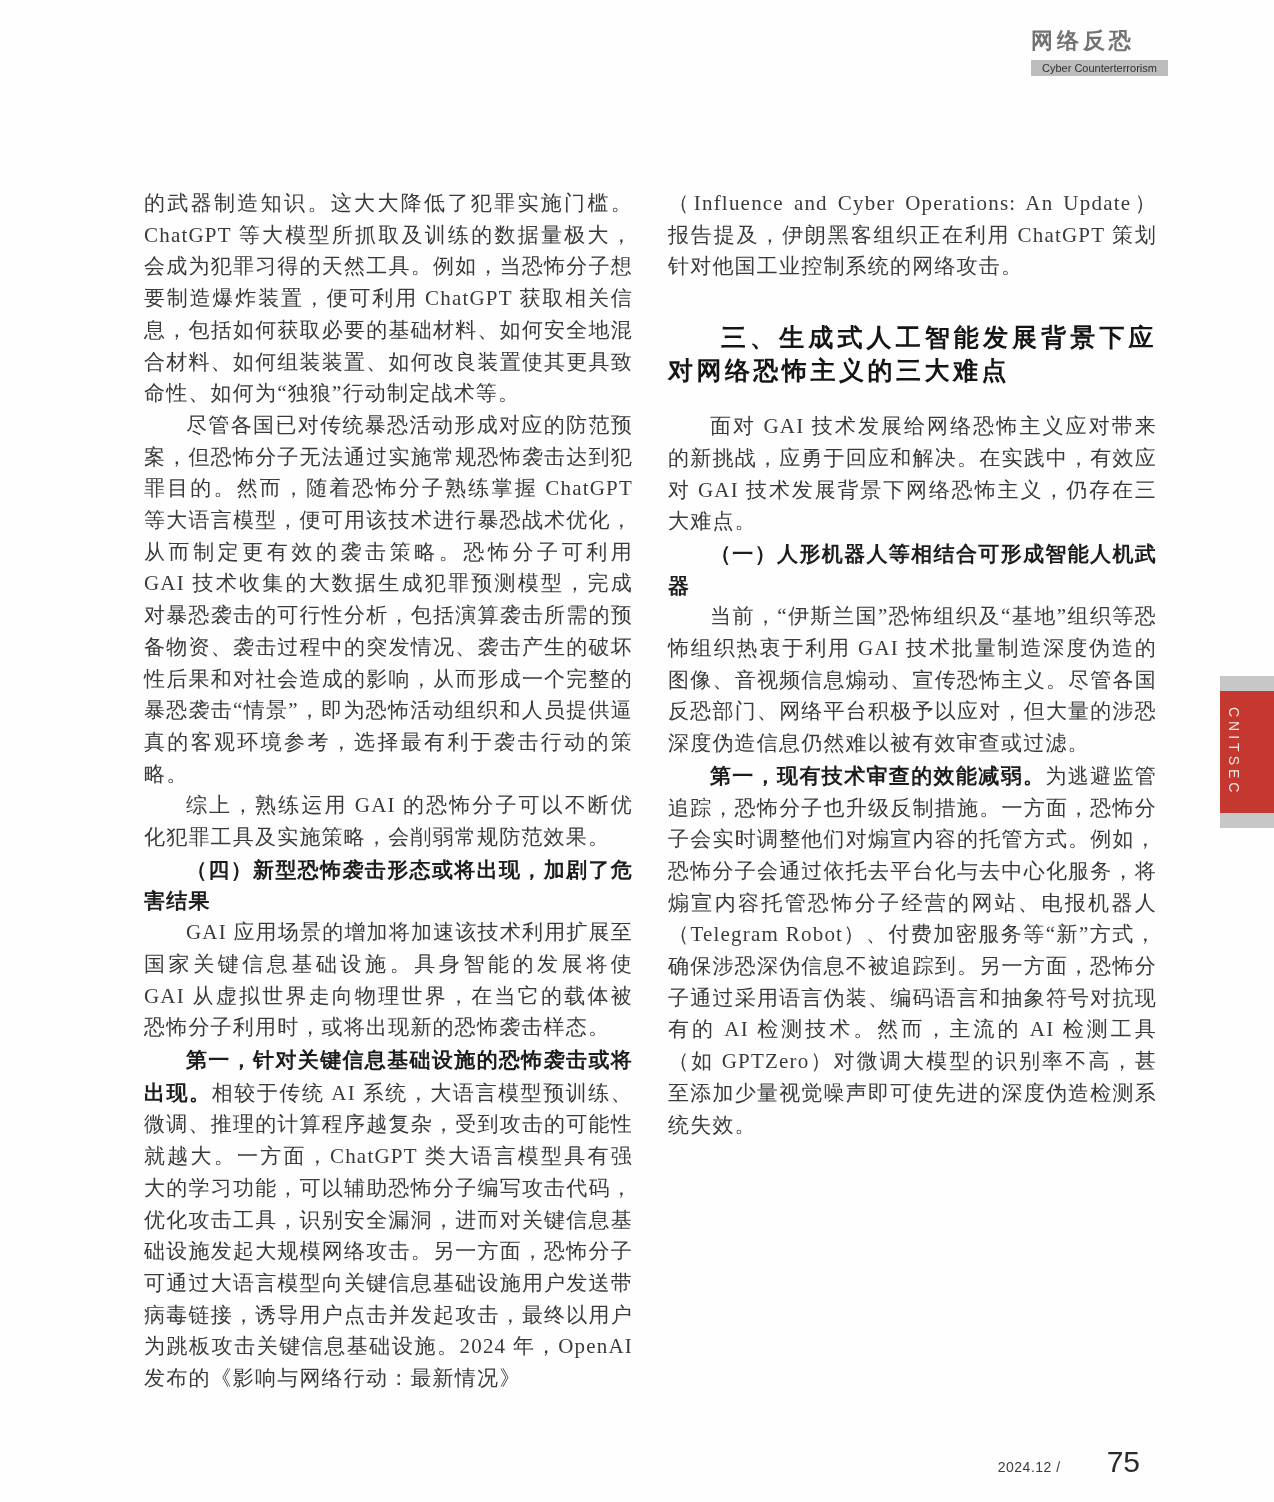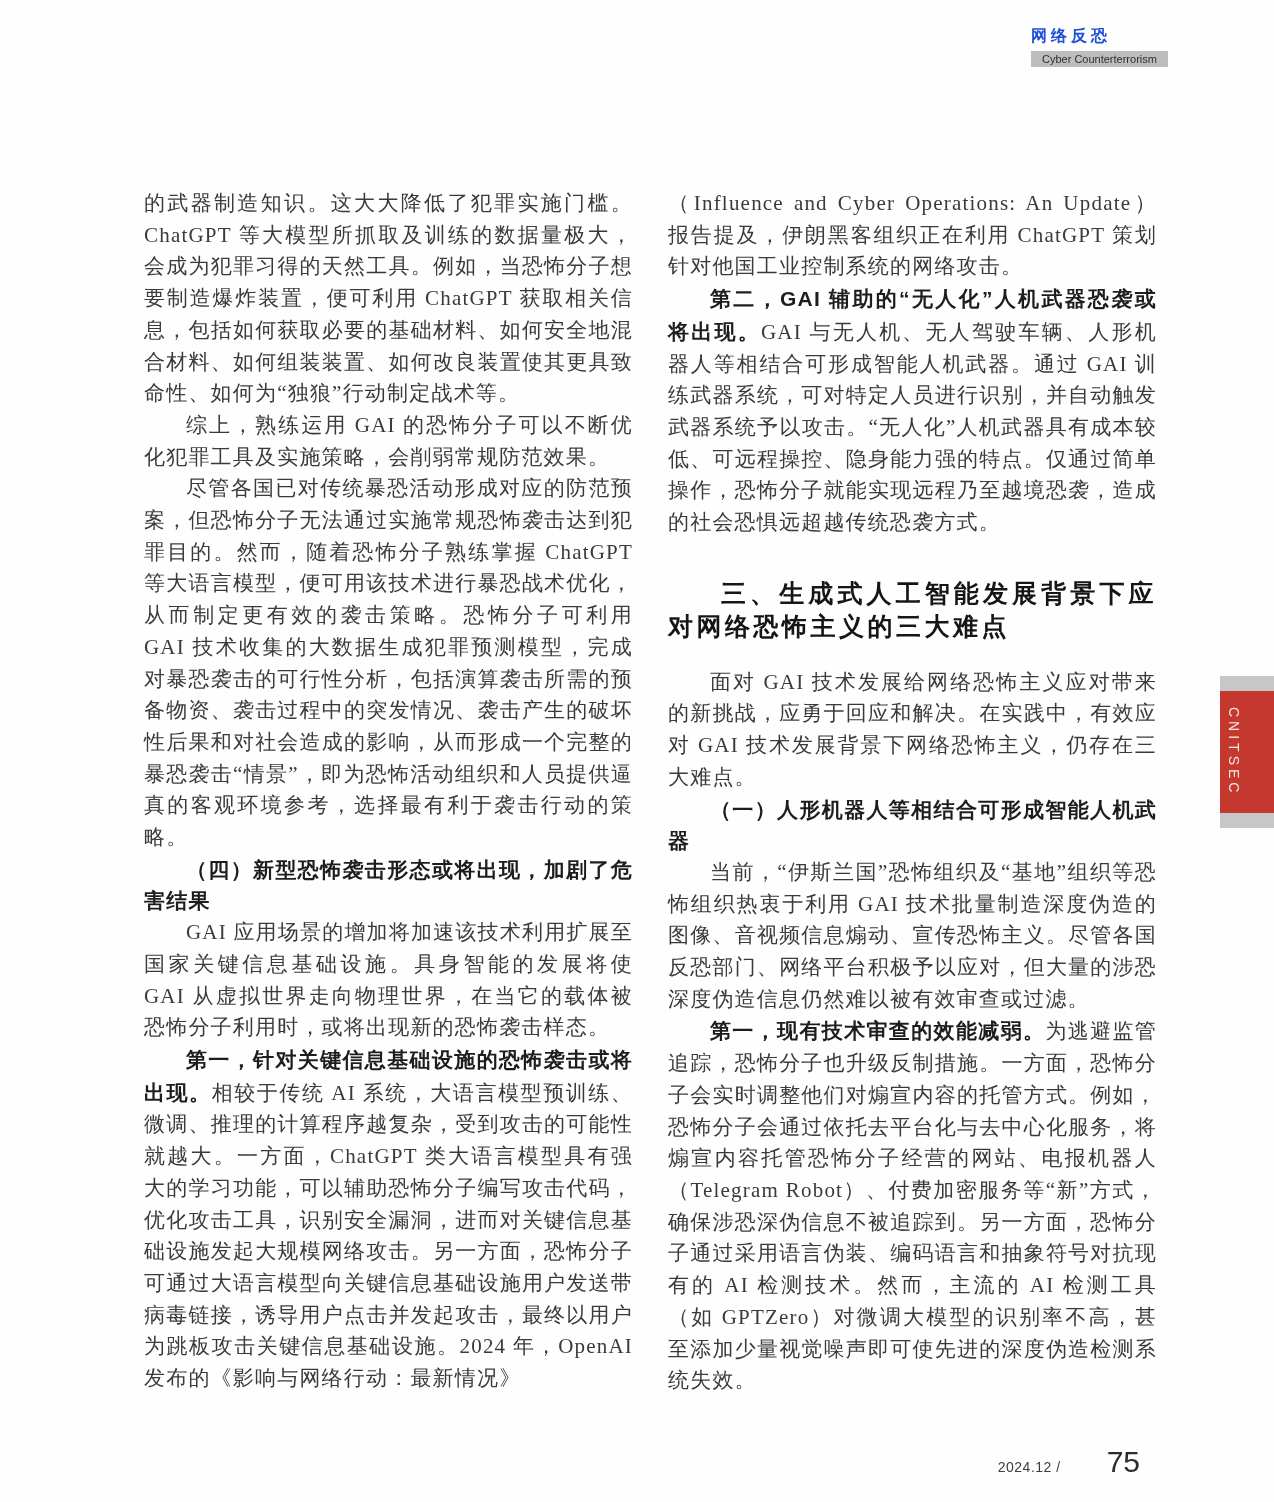--- a/index.html
+++ b/index.html
@@ -9,22 +9,22 @@
     background:#fffefe;
     font-family:"Liberation Serif", serif;
     color:#3a3a3a;
     overflow:hidden;
   }
 
   
   .masthead{position:absolute;top:26px;left:1031px;}
   .masthead-cn{
     font-family:"Liberation Sans", sans-serif;
-    font-weight:bold;font-size:16px;letter-spacing:4px;
-    color:#1d4ed8;white-space:nowrap;
+    font-weight:bold;font-size:22px;letter-spacing:4px;
+    color:#737373;white-space:nowrap;
   }
   .masthead-en{
     margin-top:4px;display:inline-block;
     background:#bdbdbd;color:#2f2f2f;
     font-family:"Liberation Sans", sans-serif;
     font-size:11px;line-height:14px;
     padding:1px 11px;white-space:nowrap;
   }
 
   
@@ -82,30 +82,29 @@
 
   <header class="masthead">
     <div class="masthead-cn">网络反恐</div>
     <div class="masthead-en">Cyber Counterterrorism</div>
   </header>
 
   <main class="columns">
 
     <section class="col">
       <p class="noindent">的武器制造知识。这大大降低了犯罪实施门槛。ChatGPT 等大模型所抓取及训练的数据量极大，会成为犯罪习得的天然工具。例如，当恐怖分子想要制造爆炸装置，便可利用 ChatGPT 获取相关信息，包括如何获取必要的基础材料、如何安全地混合材料、如何组装装置、如何改良装置使其更具致命性、如何为“独狼”行动制定战术等。</p>
+      <p>尽管各国已对传统暴恐活动形成对应的防范预案，但恐怖分子无法通过实施常规恐怖袭击达到犯罪目的。然而，随着恐怖分子熟练掌握 ChatGPT 等大语言模型，便可用该技术进行暴恐战术优化，从而制定更有效的袭击策略。恐怖分子可利用 GAI 技术收集的大数据生成犯罪预测模型，完成对暴恐袭击的可行性分析，包括演算袭击所需的预备物资、袭击过程中的突发情况、袭击产生的破坏性后果和对社会造成的影响，从而形成一个完整的暴恐袭击“情景”，即为恐怖活动组织和人员提供逼真的客观环境参考，选择最有利于袭击行动的策略。</p>
       <p>综上，熟练运用 GAI 的恐怖分子可以不断优化犯罪工具及实施策略，会削弱常规防范效果。</p>
-      <p>尽管各国已对传统暴恐活动形成对应的防范预案，但恐怖分子无法通过实施常规恐怖袭击达到犯罪目的。然而，随着恐怖分子熟练掌握 ChatGPT 等大语言模型，便可用该技术进行暴恐战术优化，从而制定更有效的袭击策略。恐怖分子可利用 GAI 技术收集的大数据生成犯罪预测模型，完成对暴恐袭击的可行性分析，包括演算袭击所需的预备物资、袭击过程中的突发情况、袭击产生的破坏性后果和对社会造成的影响，从而形成一个完整的暴恐袭击“情景”，即为恐怖活动组织和人员提供逼真的客观环境参考，选择最有利于袭击行动的策略。</p>
       <p class="subhead">（四）新型恐怖袭击形态或将出现，加剧了危害结果</p>
       <p>GAI 应用场景的增加将加速该技术利用扩展至国家关键信息基础设施。具身智能的发展将使 GAI 从虚拟世界走向物理世界，在当它的载体被恐怖分子利用时，或将出现新的恐怖袭击样态。</p>
       <p><b class="lead">第一，针对关键信息基础设施的恐怖袭击或将出现。</b><span>相较于传统 AI 系统，大语言模型预训练、微调、推理的计算程序越复杂，受到攻击的可能性就越大。一方面，ChatGPT 类大语言模型具有强大的学习功能，可以辅助恐怖分子编写攻击代码，优化攻击工具，识别安全漏洞，进而对关键信息基础设施发起大规模网络攻击。另一方面，恐怖分子可通过大语言模型向关键信息基础设施用户发送带病毒链接，诱导用户点击并发起攻击，最终以用户为跳板攻击关键信息基础设施。2024 年，OpenAI 发布的《影响与网络行动：最新情况》</span></p>
     </section>
 
     <section class="col">
       <p class="noindent">（Influence and Cyber Operations: An Update） 报告提及，伊朗黑客组织正在利用 ChatGPT 策划针对他国工业控制系统的网络攻击。</p>
-      <p><b class="lead">第二，GAI 辅助的“无人化”人机武器恐袭或将出现。</b><span>GAI 与无人机、无人驾驶车辆、人形机器人等相结合可形成智能人机武器。通过 GAI 训练武器系统，可对特定人员进行识别，并自动触发武器系统予以攻击。“无人化”人机武器具有成本较低、可远程操控、隐身能力强的特点。仅通过简单操作，恐怖分子就能实现远程乃至越境恐袭，造成的社会恐惧远超越传统恐袭方式。</span></p>
       <h2 class="section-title">三、生成式人工智能发展背景下应对网络恐怖主义的三大难点</h2>
       <p>面对 GAI 技术发展给网络恐怖主义应对带来的新挑战，应勇于回应和解决。在实践中，有效应对 GAI 技术发展背景下网络恐怖主义，仍存在三大难点。</p>
       <p class="subhead">（一）人形机器人等相结合可形成智能人机武器</p>
       <p>当前，“伊斯兰国”恐怖组织及“基地”组织等恐怖组织热衷于利用 GAI 技术批量制造深度伪造的图像、音视频信息煽动、宣传恐怖主义。尽管各国反恐部门、网络平台积极予以应对，但大量的涉恐深度伪造信息仍然难以被有效审查或过滤。</p>
       <p><b class="lead">第一，现有技术审查的效能减弱。</b><span>为逃避监管追踪，恐怖分子也升级反制措施。一方面，恐怖分子会实时调整他们对煽宣内容的托管方式。例如，恐怖分子会通过依托去平台化与去中心化服务，将煽宣内容托管恐怖分子经营的网站、电报机器人（Telegram Robot）、付费加密服务等“新”方式，确保涉恐深伪信息不被追踪到。另一方面，恐怖分子通过采用语言伪装、编码语言和抽象符号对抗现有的 AI 检测技术。然而，主流的 AI 检测工具（如 GPTZero）对微调大模型的识别率不高，甚至添加少量视觉噪声即可使先进的深度伪造检测系统失效。</span></p>
     </section>
 
   </main>
 
   <aside class="edge-tab">

